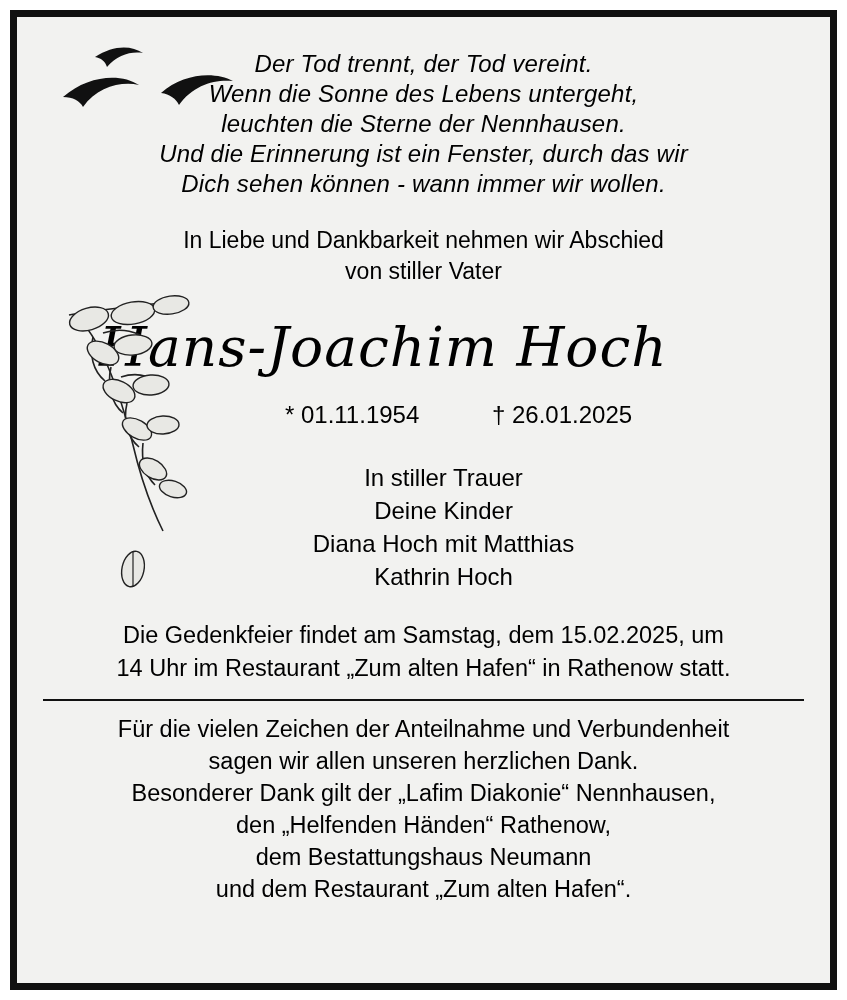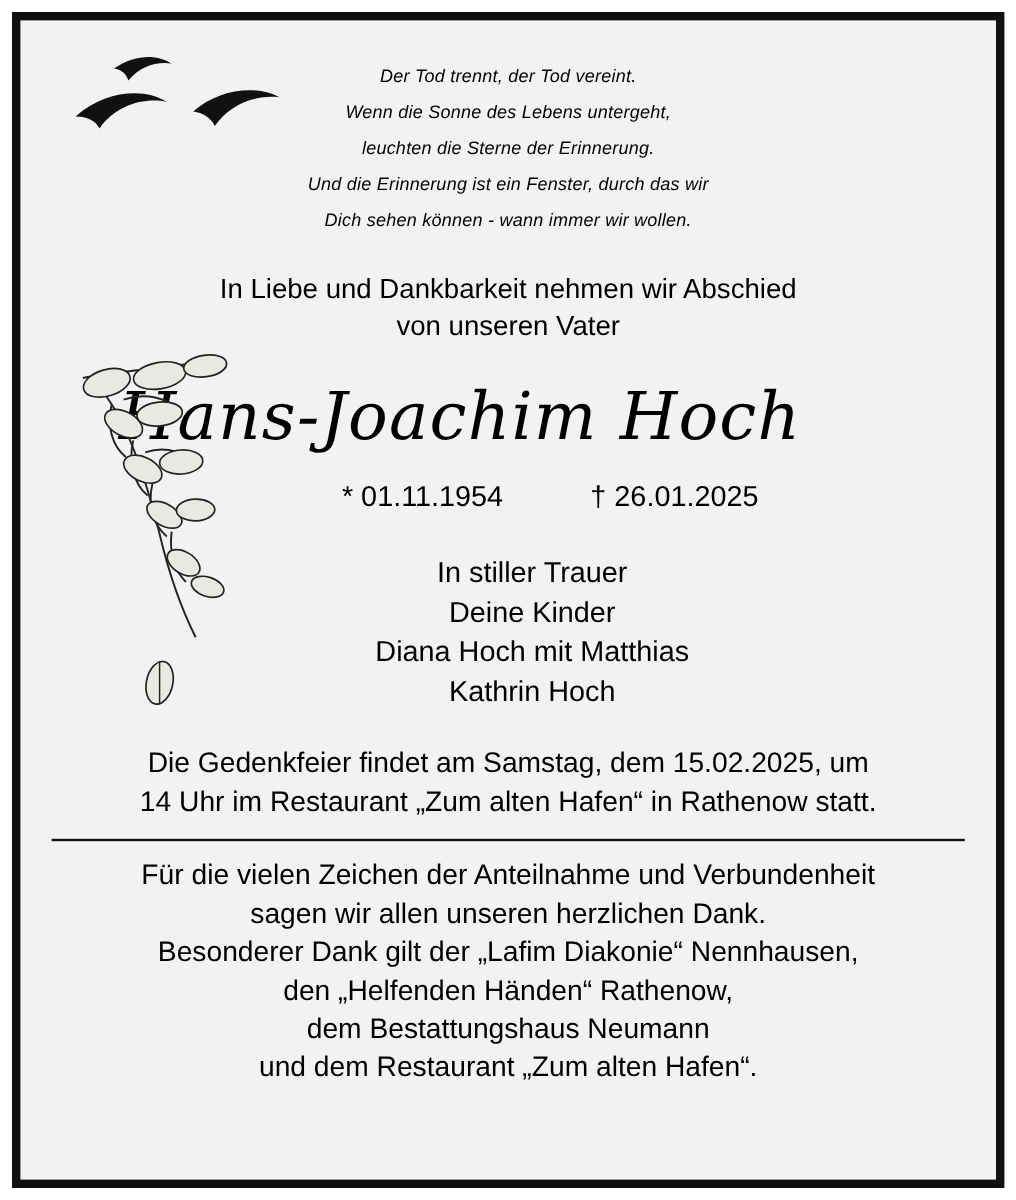--- a/index.html
+++ b/index.html
@@ -28,21 +28,21 @@
     height: 100%;
     border: 7px solid #111111;
     background: #f2f2f0;
     box-sizing: border-box;
     padding: 10px 22px 0 22px;
     overflow: hidden;
   }
   .poem {
     text-align: center;
     font-style: italic;
-    font-size: 15px;
+    font-size: 24px;
     line-height: 30px;
     padding-top: 22px;
     letter-spacing: 0.2px;
   }
   .poem .line {
     display: block;
     white-space: nowrap;
   }
   .birds {
     position: absolute;
@@ -133,28 +133,28 @@
 
     <svg class="birds" viewBox="0 0 210 110">
       <path d="M52 22 C70 10, 88 10, 100 18 C88 16, 74 20, 64 32 C62 26, 58 23, 52 22 Z" fill="#111"></path>
       <path d="M20 62 C45 40, 78 38, 96 50 C78 46, 54 52, 40 72 C37 66, 30 62, 20 62 Z" fill="#111"></path>
       <path d="M118 58 C140 38, 172 36, 190 46 C172 44, 150 50, 136 70 C133 64, 127 59, 118 58 Z" fill="#111"></path>
     </svg>
 
     <div class="poem">
       <span class="line">Der Tod trennt, der Tod vereint.</span>
       <span class="line">Wenn die Sonne des Lebens untergeht,</span>
-      <span class="line">leuchten die Sterne der Erinnerung.</span>
+      <span class="line">leuchten die Sterne der Nennhausen.</span>
       <span class="line">Und die Erinnerung ist ein Fenster, durch das wir</span>
       <span class="line">Dich sehen können - wann immer wir wollen.</span>
     </div>
 
     <div class="intro">
       <span class="line">In Liebe und Dankbarkeit nehmen wir Abschied</span>
-      <span class="line">von unseren Vater</span>
+      <span class="line">von stiller Vater</span>
     </div>
 
     <div class="name-row">
       <svg class="branch" viewBox="0 0 150 300">
         <g fill="none" stroke="#222" stroke-width="1.6">
           <path d="M10 22 C40 16, 80 14, 128 6"></path>
           <path d="M22 28 C44 52, 60 96, 74 152 C82 186, 92 214, 104 238"></path>
           <path d="M34 44 C30 62, 34 78, 46 88"></path>
           <path d="M52 74 C48 92, 52 110, 64 120"></path>
           <path d="M68 110 C64 128, 68 144, 80 154"></path>

